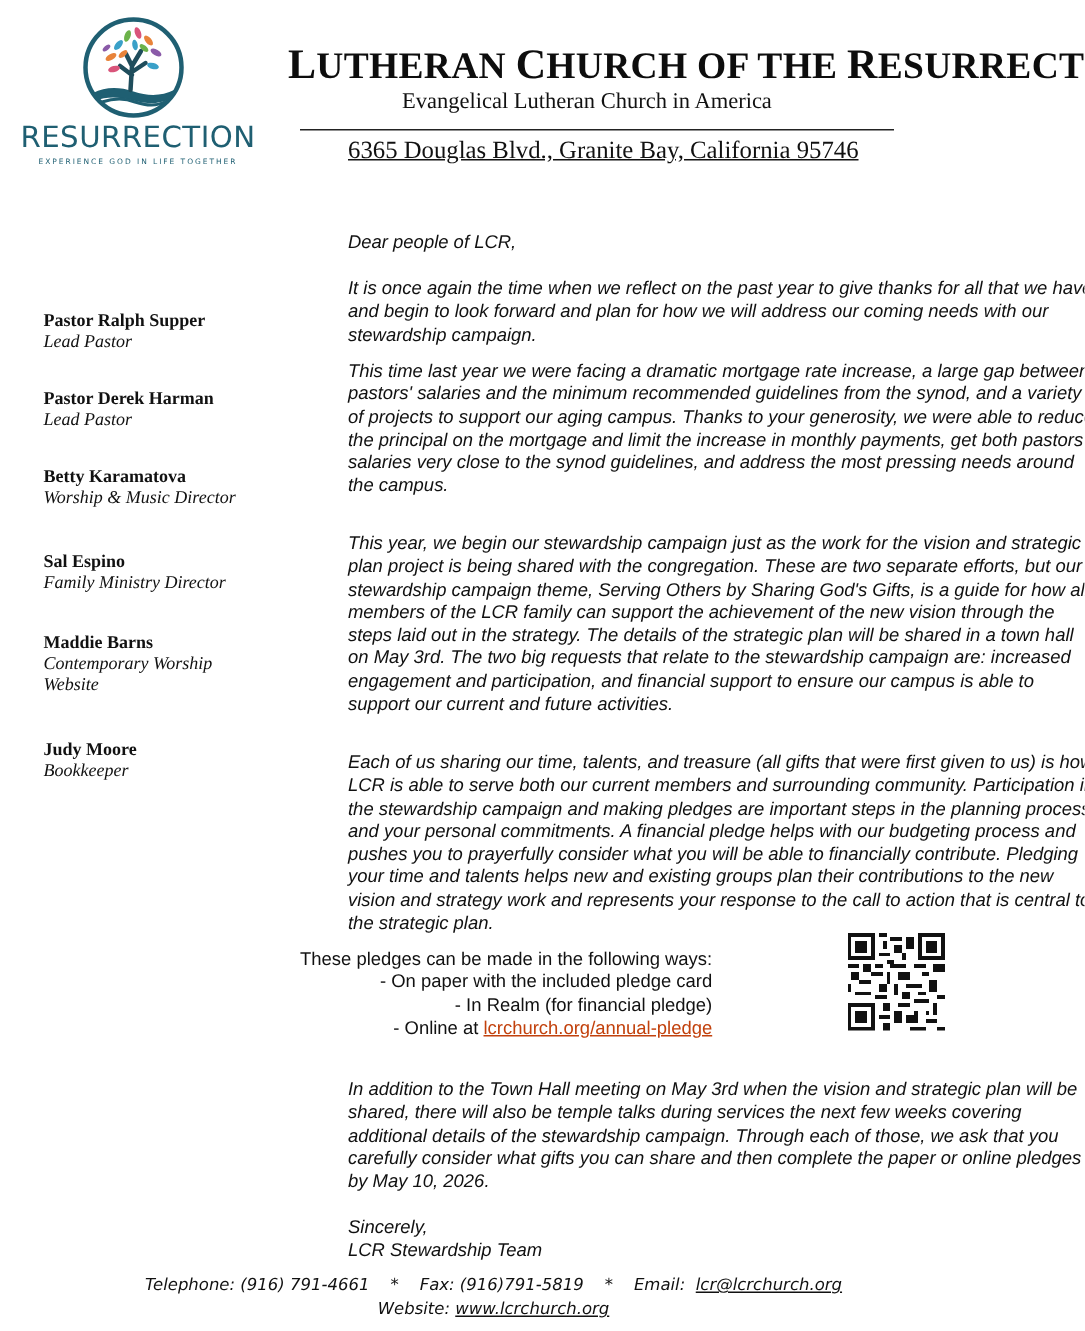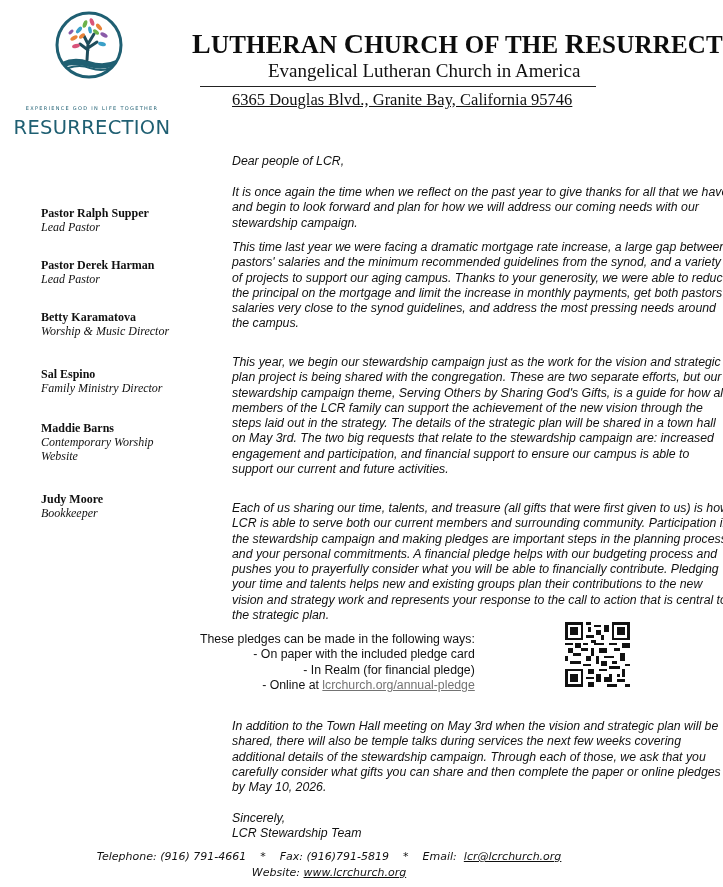--- a/index.html
+++ b/index.html
@@ -1,42 +1,42 @@
 <!DOCTYPE html>
 <html><head>
 <meta charset="utf-8">
 <style>
   html, body { margin: 0; padding: 0; background: #ffffff; }
   body { width: 723px; height: 887px; position: relative; overflow: hidden; color: #111; }
   .logo { position: absolute; left: 10px; top: 8px; width: 155px; height: 118px; }
   .logo-svg { position: absolute; left: 44px; top: 2px; width: 70px; height: 70px; }
   .logo-word { position: absolute; left: 2px; top: 72px; width: 160px; text-align: center;
-    font-family: "DejaVu Sans", sans-serif; font-size: 19.5px; letter-spacing: 0.3px; color: #1f5f72; margin-top: 36px; }
+    font-family: "DejaVu Sans", sans-serif; font-size: 19.5px; letter-spacing: 0.3px; color: #1f5f72; }
   .logo-tag { position: absolute; left: 4px; top: 97px; width: 156px; text-align: center;
     font-family: "DejaVu Sans", sans-serif; font-size: 5px; letter-spacing: 1.3px; color: #1f5f72; }
   .header { position: absolute; left: 180px; top: 28px; width: 540px; font-family: "Liberation Serif", serif; }
   .church-name { position: absolute; left: 12px; top: 0; white-space: nowrap; font-weight: bold;
     font-size: 25px; letter-spacing: 0.2px; font-variant: small-caps; color: #0d0d0d; }
   .church-name .big { font-size: 28px; }
-  .affil { position: absolute; left: 88px; top: 32px; font-size: 19px; white-space: nowrap; }
+  .affil { position: absolute; left: 88px; top: 32px; font-size: 15px; white-space: nowrap; }
   .hrule { position: absolute; left: 20px; top: 58px; width: 396px; height: 1.3px; background: #222; }
   .address { position: absolute; left: 52px; top: 62px; font-size: 16.5px; white-space: nowrap; text-decoration: underline; }
 
   .sidebar { position: absolute; left: 25px; top: 206px; width: 165px; font-family: "Liberation Serif", serif; font-size: 12px; line-height: 14px; }
-  .staff { position: absolute; left: 16px; }
+  .staff { position: absolute; left: 4px; }
   .staff .name { font-weight: bold; display: block; }
   .staff .role { font-style: italic; display: block; }
 
   .body { position: absolute; left: 200px; top: 138px; width: 500px; font-family: "Liberation Sans", sans-serif; font-size: 12.3px; line-height: 15.3px; color: #111; }
   .body p { margin: 16px; position: absolute; left: 16px; width: 500px; font-style: italic; }
   .ways { position: absolute; left: 0; top: 494px; }
   .ways .lead { display: block; }
   .ways ul { list-style: none; margin: 0; padding: 0 0 0 45px; text-align: right; }
   .ways li { line-height: 15.3px; }
-  .link { color: #737373; text-decoration: underline; }
+  .link { color: #c2410c; text-decoration: underline; }
   .qr { position: absolute; left: 365px; top: 484px; width: 65px; height: 65px; }
 
   .footer { position: absolute; left: 0; top: 849px; width: 658px; text-align: center; font-family: "DejaVu Sans", sans-serif; font-style: italic; font-size: 11px; line-height: 16px; color: #111; }
   .footer .sep { display: inline-block; margin: 0 14px; }
   .footer a { color: #111; text-decoration: underline; }
 </style>
 </head>
 <body>
 
 <div class="logo">

